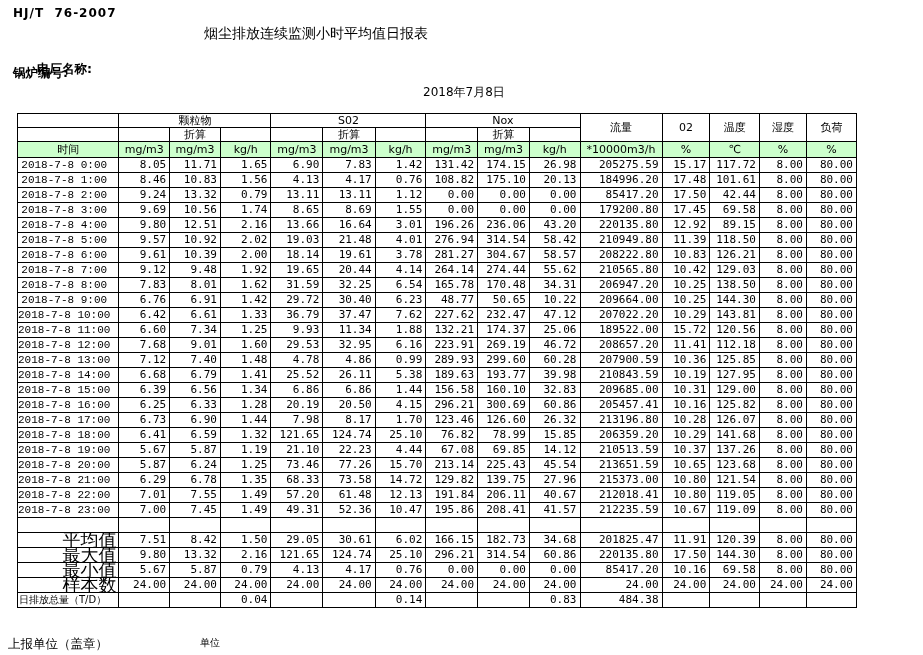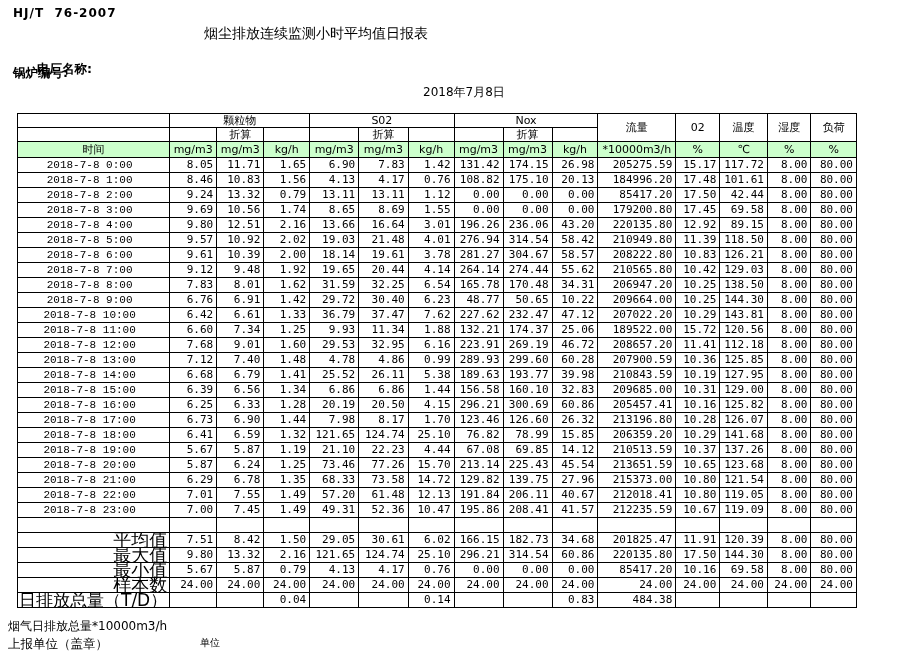--- a/index.html
+++ b/index.html
@@ -27,21 +27,21 @@
   thead tr.h3 td{height:15px;line-height:15px;background:#ccffcc;font-size:11px;}
   tbody td.time{
     text-align:center;padding-right:8px;
     font-family:Liberation Mono, monospace;
   }
   tbody td.num{
     text-align:right;padding-right:3px;
     font-family:"DejaVu Sans Mono","Liberation Mono",monospace;
   }
   tbody td.slabel{text-align:right;padding-right:2px;font-size:18px;}
-  tbody td.slabel.left{text-align:left;padding-left:1px;font-size:17px;}
+  tbody td.slabel.left{text-align:left;padding-left:1px;font-size:10px;}
   .f1{position:absolute;left:8px;top:618px;font-size:12px;}
   .f2{position:absolute;left:8px;top:636px;font-size:12.5px;}
   .f3{position:absolute;left:200px;top:636px;font-size:10px;}
 </style>
 </head>
 <body>
 
 <div class="page">
 
   <div class="std">HJ/T  76-2007</div>
@@ -619,17 +619,16 @@
           <td class="num">0.83</td>
           <td class="num">484.38</td>
           <td class="num"></td>
           <td class="num"></td>
           <td class="num"></td>
           <td class="num"></td>
         </tr>
       </tbody>
   </table>
 
-  <div class="f1">烟气日排放总量*10000m3/h</div>
   <div class="f2">上报单位（盖章）</div>
   <div class="f3">单位</div>
 
 </div>
 
 </body></html>

